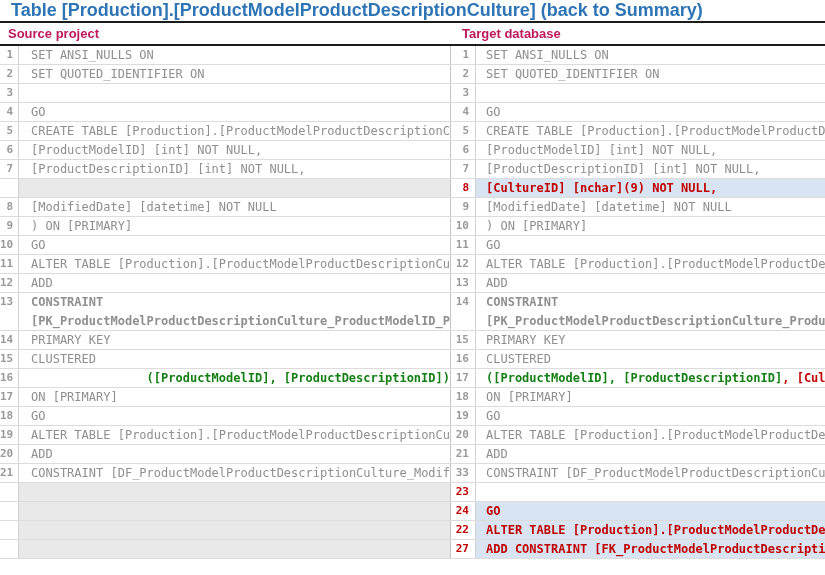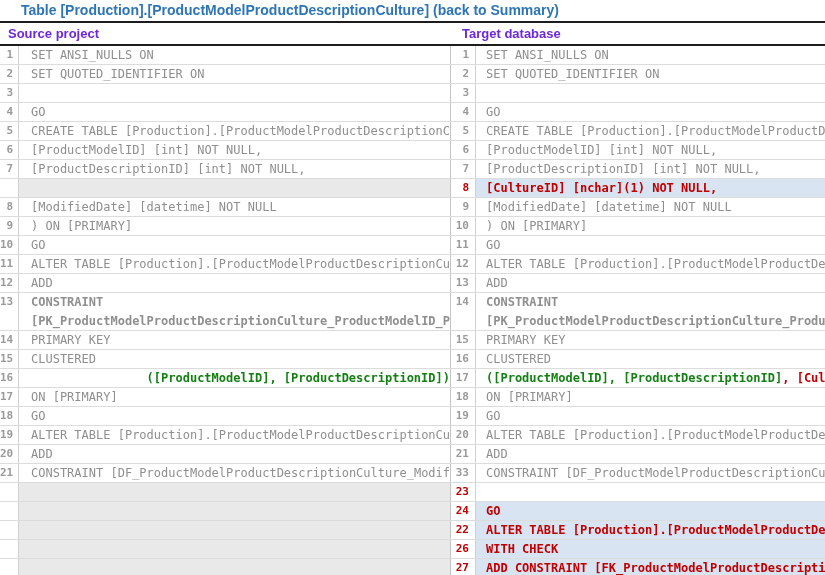--- a/index.html
+++ b/index.html
@@ -1,29 +1,29 @@
 <!DOCTYPE html>
 <html><head>
 <meta charset="utf-8">
 <style>
   html,body{margin:0;padding:0;}
   body{
     width:825px;height:575px;overflow:hidden;background:#ffffff;
     font-family:"Liberation Sans",sans-serif;
   }
   .title-bar{
-    height:21px;line-height:21px;padding-left:21px;
+    height:21px;line-height:21px;padding-left:11px;
     border-bottom:2px solid #1c1c1c;
-    font-size:14px;font-weight:bold;color:#2E75B6;white-space:nowrap;
+    font-size:18px;font-weight:bold;color:#2E75B6;white-space:nowrap;
   }
   .title-bar a{color:#2E75B6;text-decoration:none;}
   .header-row{
     position:relative;height:21px;line-height:21px;
     border-bottom:2px solid #1c1c1c;
-    font-size:13px;font-weight:bold;color:#6d28d9;
+    font-size:13px;font-weight:bold;color:#be185d;
   }
   .header-src{padding-left:8px;display:inline-block;}
   .header-tgt{position:absolute;left:462px;top:0;}
   .diff{font-family:"DejaVu Sans Mono","Liberation Mono",monospace;font-size:12px;color:#8f8f8f;}
   .row{display:flex;height:19px;line-height:18px;border-bottom:1px solid #dcdcdc;box-sizing:border-box;}
   .row.wrap{height:38px;}
   .num{
     width:19px;flex:none;text-align:right;padding-right:5px;box-sizing:border-box;
     border-right:1px solid #d0d0d0;font-weight:bold;font-size:11px;color:#9a9a9a;overflow:hidden;
   }
@@ -92,21 +92,21 @@
     <div class="row">
       <div class="num">7</div>
       <div class="code code-l">[ProductDescriptionID] [int] NOT NULL,</div>
       <div class="num num-r">7</div>
       <div class="code code-r">[ProductDescriptionID] [int] NOT NULL,</div>
     </div>
     <div class="row">
       <div class="num"></div>
       <div class="code code-l filler"></div>
       <div class="num num-r num-added">8</div>
-      <div class="code code-r added">[CultureID] [nchar](1) NOT NULL,</div>
+      <div class="code code-r added">[CultureID] [nchar](9) NOT NULL,</div>
     </div>
     <div class="row">
       <div class="num">8</div>
       <div class="code code-l">[ModifiedDate] [datetime] NOT NULL</div>
       <div class="num num-r">9</div>
       <div class="code code-r">[ModifiedDate] [datetime] NOT NULL</div>
     </div>
     <div class="row">
       <div class="num">9</div>
       <div class="code code-l">) ON [PRIMARY]</div>
@@ -198,22 +198,16 @@
     </div>
     <div class="row">
       <div class="num"></div>
       <div class="code code-l filler"></div>
       <div class="num num-r num-added">22</div>
       <div class="code code-r added">ALTER TABLE [Production].[ProductModelProductDescriptionCulture]</div>
     </div>
     <div class="row">
       <div class="num"></div>
       <div class="code code-l filler"></div>
-      <div class="num num-r num-added">26</div>
-      <div class="code code-r added">WITH CHECK</div>
-    </div>
-    <div class="row">
-      <div class="num"></div>
-      <div class="code code-l filler"></div>
       <div class="num num-r num-added">27</div>
       <div class="code code-r added">ADD CONSTRAINT [FK_ProductModelProductDescriptionCulture_ProductModelID_ProductModel_ProductModelID]</div>
     </div>
   </div>
 
 </body></html>

